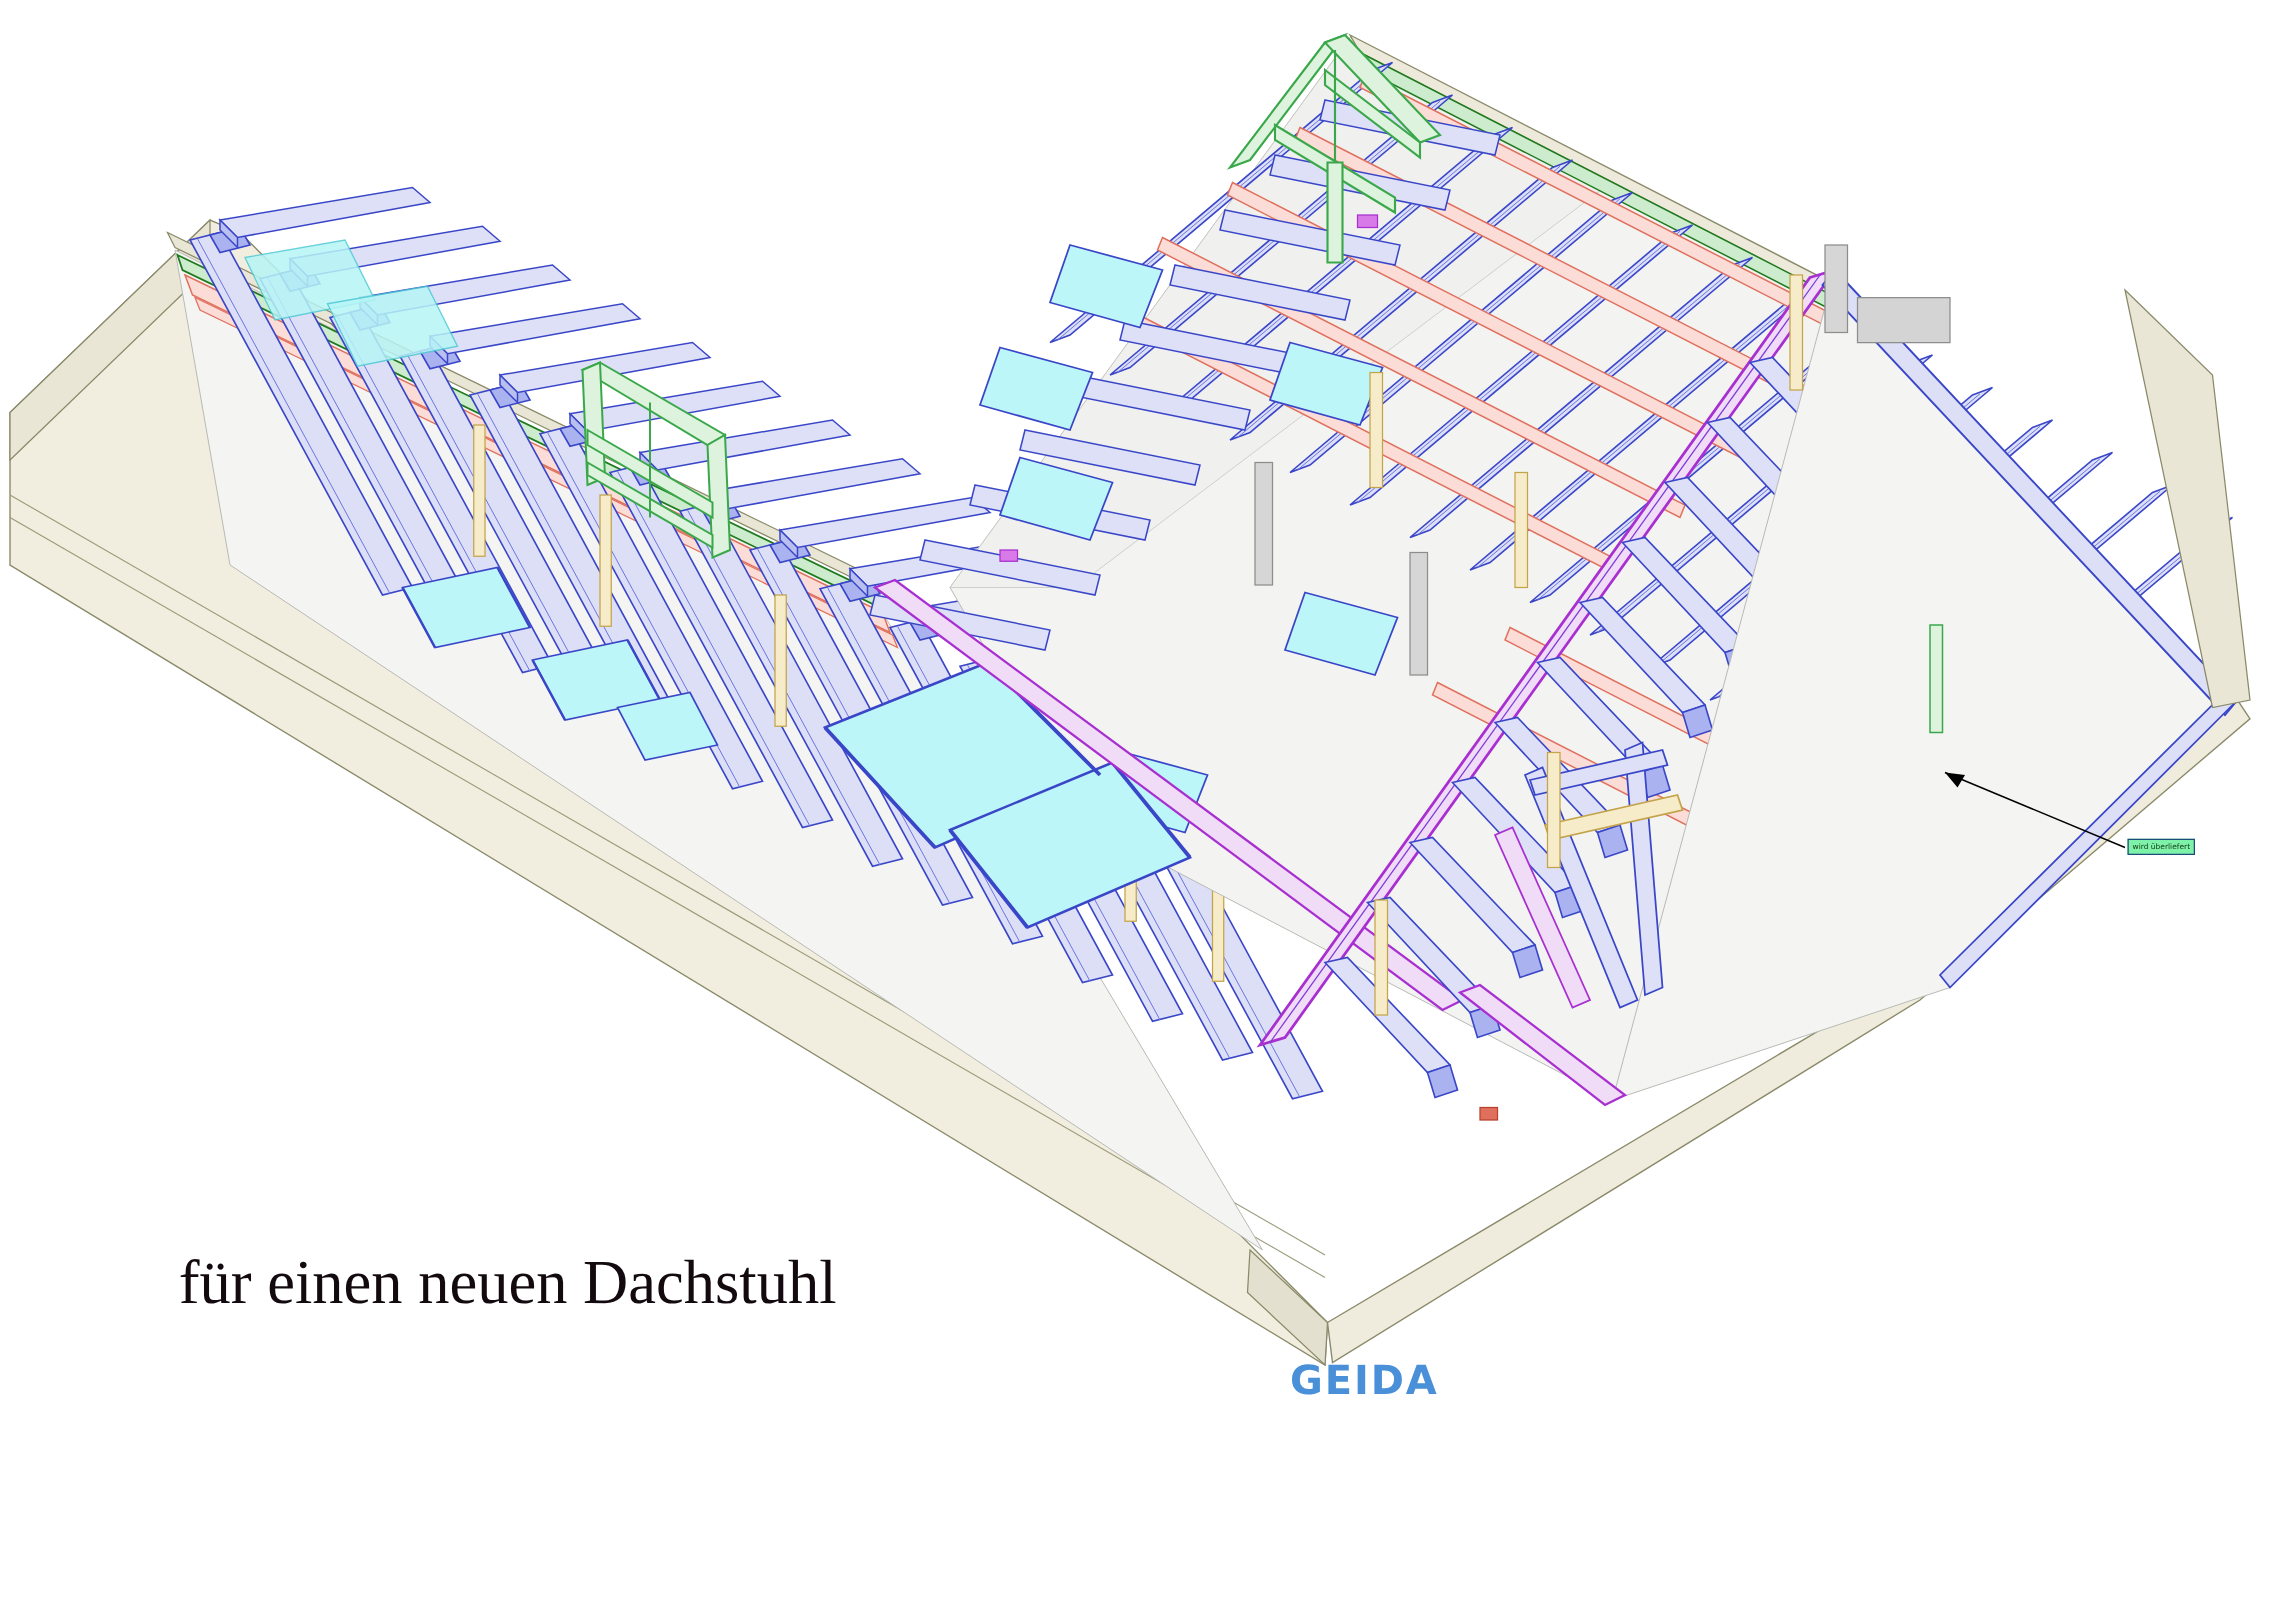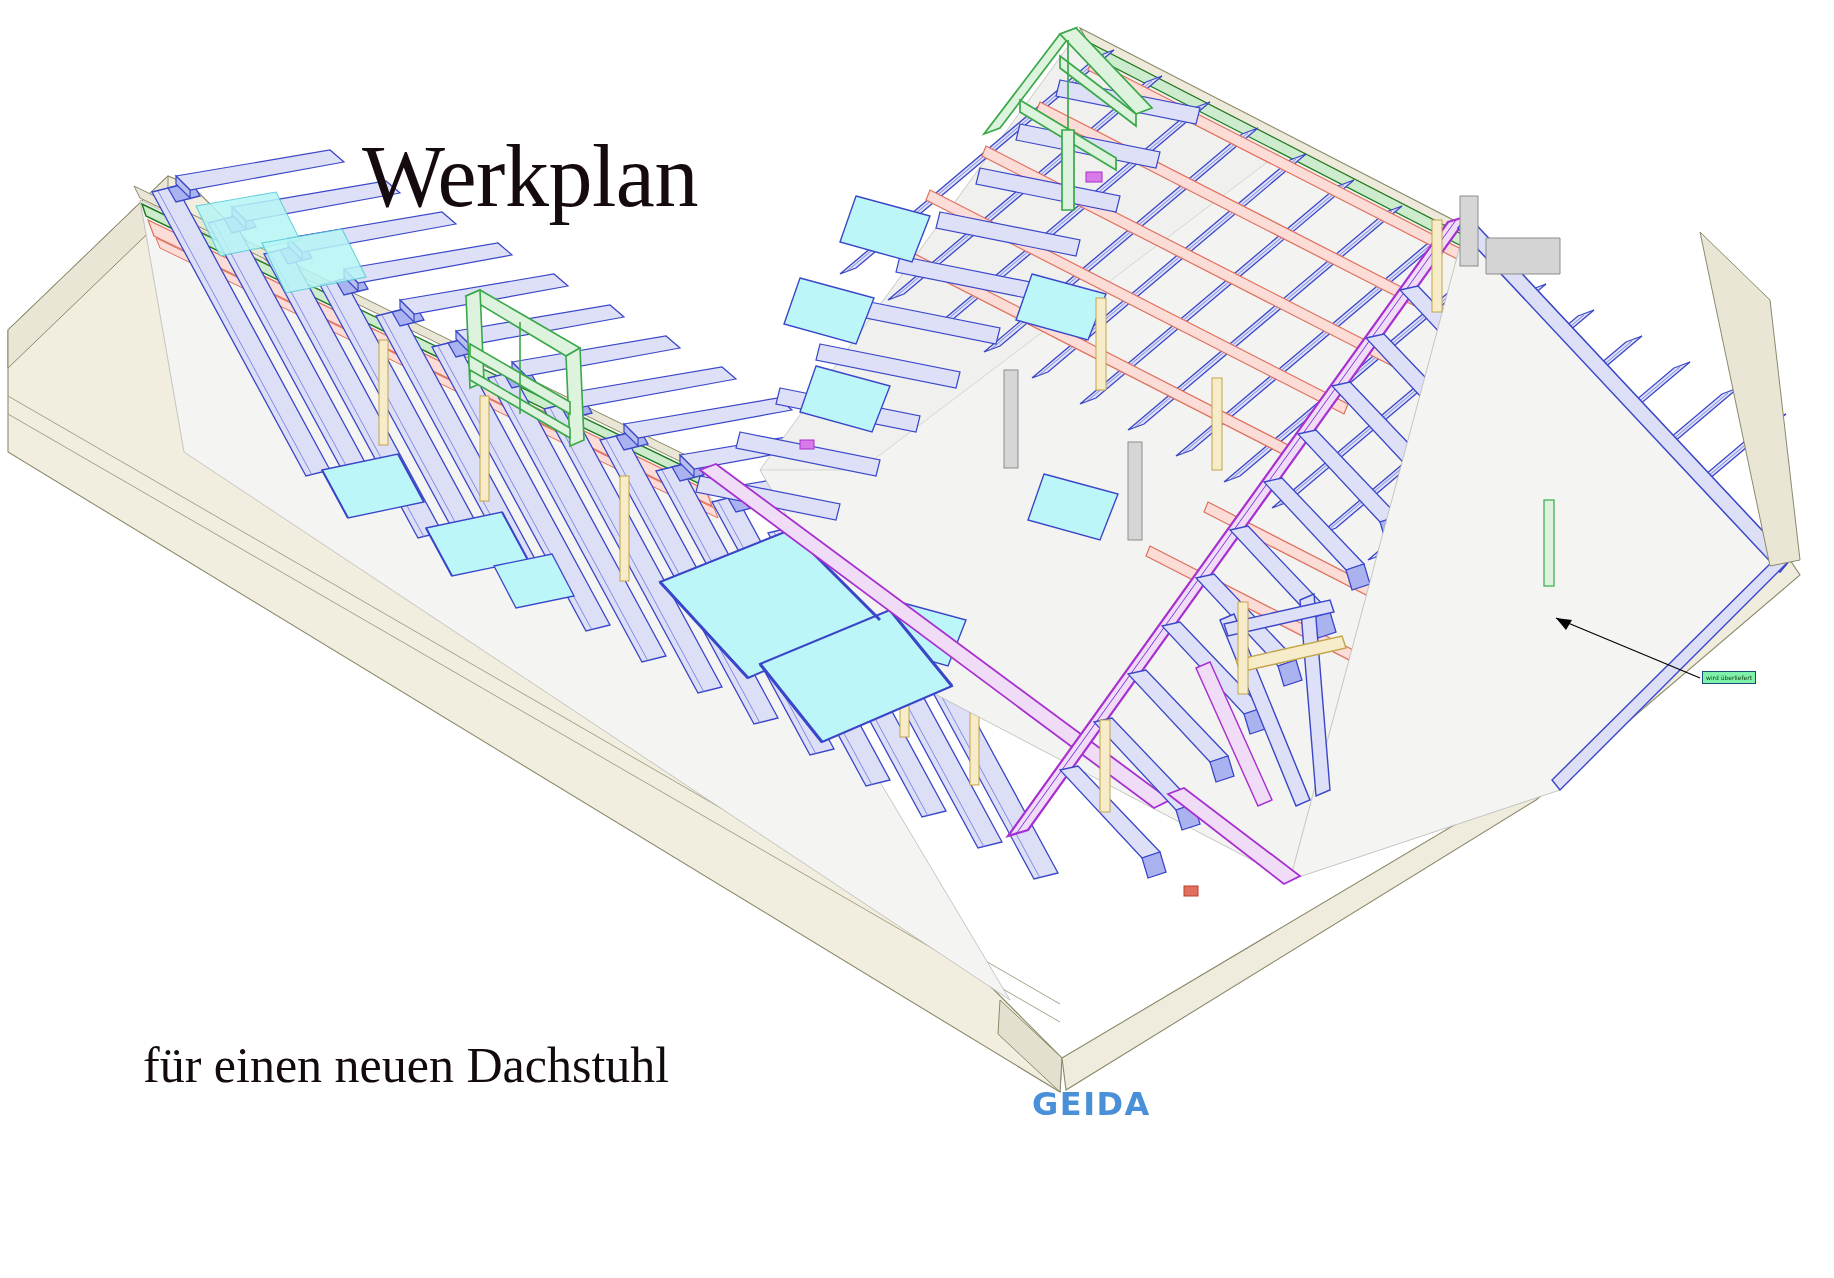--- a/index.html
+++ b/index.html
@@ -7,21 +7,21 @@
   #stage{position:relative;width:1834px;height:1278px;background:#ffffff;}
   #cad{position:absolute;inset:0;width:1834px;height:1278px;}
   .title-main{
     position:absolute;left:362px;top:133px;
     font-family:"Liberation Serif","DejaVu Serif",serif;
     font-size:88px;line-height:1;color:#150a10;letter-spacing:-0.5px;white-space:nowrap;
   }
   .title-sub{
     position:absolute;left:143px;top:1000px;
     font-family:"Liberation Serif","DejaVu Serif",serif;
-    font-size:50px;line-height:1;color:#120a0e;white-space:nowrap;margin-top:40px;
+    font-size:50px;line-height:1;color:#120a0e;white-space:nowrap;
   }
   .logo{
     position:absolute;left:1032px;top:1049px;
     font-family:"DejaVu Sans",sans-serif;
     font-size:32px;font-weight:bold;letter-spacing:1.5px;
     color:#4a90d9;white-space:nowrap;margin-top:36px;
   }
   .note-label{
     position:absolute;left:1702px;top:671px;
     background:#7ef2a8;border:1px solid #1b4d7a;
@@ -492,18 +492,17 @@
     </g>
 
     <g>
       <line x1="1556" y1="618" x2="1700" y2="678" stroke="#000000" stroke-width="1.2"></line>
       <polygon points="1556,618 1572,620 1566,630" fill="#000000"></polygon>
     </g>
 
     </g>
   </svg>
 
-  <div class="title-main">Werkplan</div>
   <div class="title-sub">für einen neuen Dachstuhl</div>
   <div class="logo">GEIDA</div>
   <div class="note-label">wird überliefert</div>
 
 </div>
 
 </body></html>

